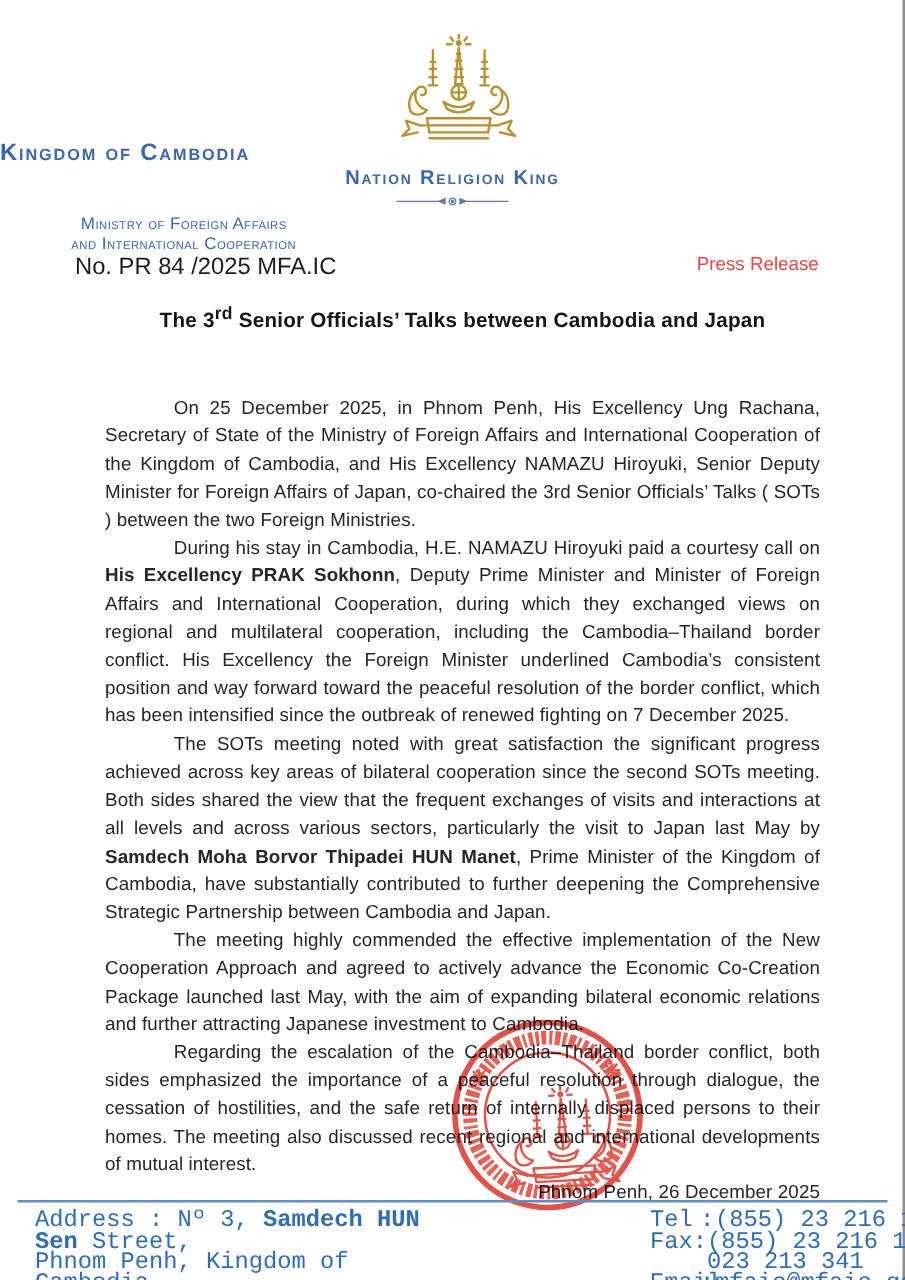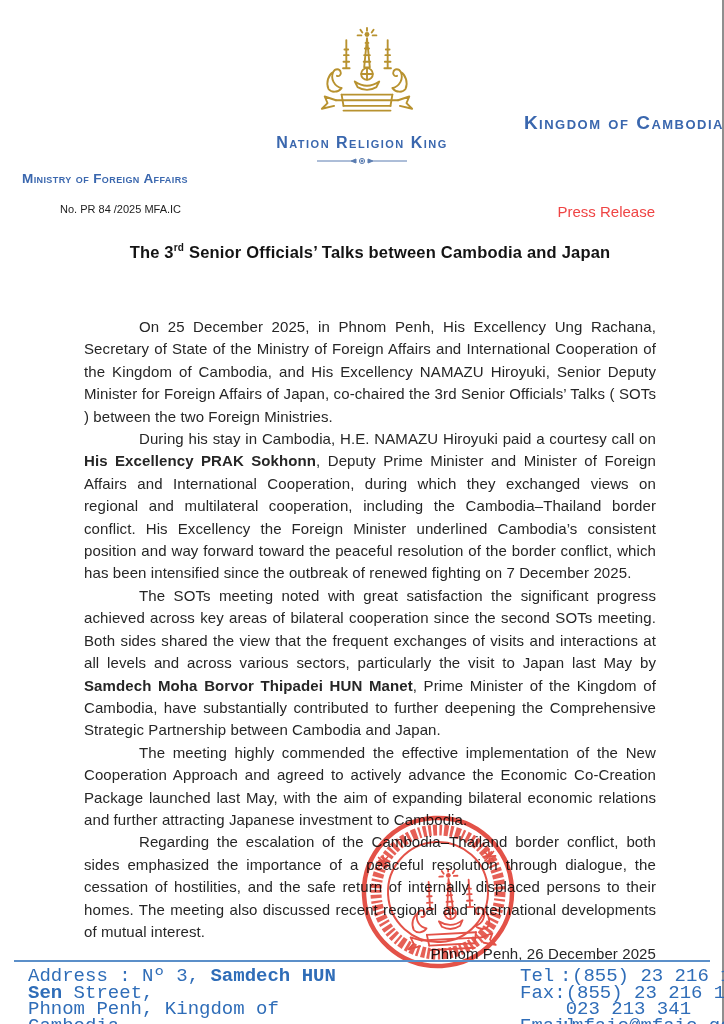--- a/index.html
+++ b/index.html
@@ -10,44 +10,44 @@
     margin:0 auto;
     font-family:"Liberation Sans",sans-serif;
     color:#222;
     overflow:hidden;
   }
   .scan-edge{position:absolute;top:0;right:0;width:2px;height:1024px;background:#8f8f8f;}
 
   
   .emblem-gold{position:absolute;left:304px;top:26px;width:126px;height:94px;color:#b8922f;}
   .kingdom{
-    position:absolute;left:0;top:112px;width:724px;text-align:right;
+    position:absolute;left:0;top:112px;width:724px;text-align:left;
     font-variant:small-caps;font-weight:bold;font-size:19px;letter-spacing:1.5px;
     color:var(--brand_blue,#3a67ae);
   }
   .motto{
     position:absolute;left:0;top:134px;width:724px;text-align:center;
     font-variant:small-caps;font-weight:bold;font-size:16px;letter-spacing:1.5px;
     color:var(--brand_blue,#3a67ae);
   }
   .hdr-divider{position:absolute;left:317px;top:156px;width:90px;height:10px;color:#5b7db1;}
   .ministry{
-    position:absolute;left:22px;top:171px;width:250px;text-align:left;
-    font-variant:small-caps;font-weight:bold;font-size:13.5px;line-height:16px;
+    position:absolute;left:22px;top:171px;width:250px;text-align:center;
+    font-variant:small-caps;font-weight:normal;font-size:13.5px;line-height:16px;
     letter-spacing:.4px;color:var(--brand_blue,#3a67ae);
   }
-  .ref-number{position:absolute;left:60px;top:203px;font-size:11px;color:#1d1d1d;}
+  .ref-number{position:absolute;left:60px;top:203px;font-size:19px;color:#1d1d1d;}
   .press-release{position:absolute;right:69px;top:203px;font-size:15px;color:#ef4444;}
 
   
   .doc-title{
     position:absolute;left:84px;top:242px;width:572px;text-align:center;
     font-weight:bold;font-size:16.5px;color:#141414;letter-spacing:.2px;
   }
-  .doc-title sup{font-size:10px;vertical-align:super;}
+  .doc-title sup{font-size:14px;vertical-align:super;}
   .body-text{
     position:absolute;left:84px;top:284px;width:572px;
     font-size:15px;line-height:22.4px;text-align:justify;color:#262626;
     letter-spacing:.1px;
     margin-top:32px;
   }
   .body-text p{margin:0;text-indent:55px;}
   .body-text b{font-weight:bold;}
   .place-date{margin-top:9px;text-align:right;text-indent:0;}
 
@@ -123,20 +123,21 @@
       <line x1="56" y1="5" x2="90" y2="5"></line>
       <path d="M34,5 L39,3 L39,7 Z" fill="currentColor"></path>
       <path d="M56,5 L51,3 L51,7 Z" fill="currentColor"></path>
       <circle cx="45" cy="5" r="2.6"></circle>
       <circle cx="45" cy="5" r="1" fill="currentColor"></circle>
     </g>
   </svg>
 
   <div class="ministry">
     <div>Ministry of Foreign Affairs</div>
+    <div>and International Cooperation</div>
   </div>
 
   <div class="ref-number">No. PR 84 /2025 MFA.IC</div>
   <div class="press-release">Press Release</div>
 
   <div class="doc-title"><span>The 3</span><sup>rd</sup><span> Senior Officials’ Talks between Cambodia and Japan</span></div>
 
   <div class="body-text">
     <p><span>On 25 December 2025, in Phnom Penh, His Excellency Ung Rachana, Secretary of State of the Ministry of Foreign Affairs and International Cooperation of the Kingdom of Cambodia, and His Excellency NAMAZU Hiroyuki, Senior Deputy Minister for Foreign Affairs of Japan, co-chaired the 3rd Senior Officials’ Talks ( SOTs ) between the two Foreign Ministries.</span></p>
     <p><span>During his stay in Cambodia, H.E. NAMAZU Hiroyuki paid a courtesy call on </span><b>His Excellency PRAK Sokhonn</b><span>, Deputy Prime Minister and Minister of Foreign Affairs and International Cooperation, during which they exchanged views on regional and multilateral cooperation, including the Cambodia–Thailand border conflict. His Excellency the Foreign Minister underlined Cambodia’s consistent position and way forward toward the peaceful resolution of the border conflict, which has been intensified since the outbreak of renewed fighting on 7 December 2025.</span></p>

